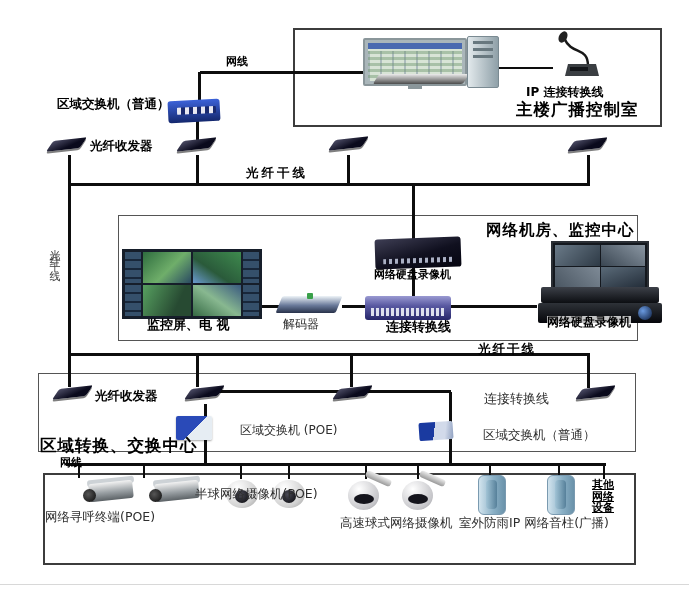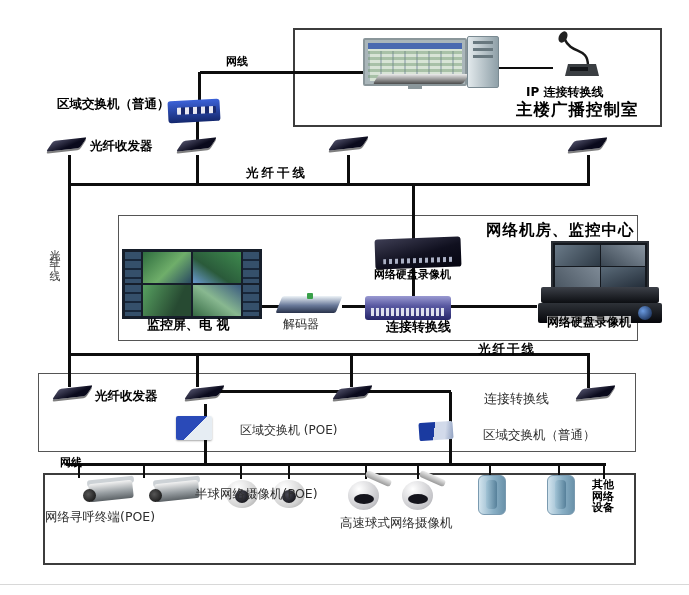--- a/index.html
+++ b/index.html
@@ -275,20 +275,22 @@
   <div class="lbl light" style="left:283px;top:319px;font-size:12px;font-family:Liberation Mono, monospace;">解码器</div>
   <div class="lbl" style="left:386px;top:320px;font-size:13px;">连接转换线</div>
   <div class="lbl" style="left:374px;top:269px;font-size:11px;">网络硬盘录像机</div>
   <div class="lbl" style="left:547px;top:316px;font-size:12px;background:rgba(255,255,255,.75);">网络硬盘录像机</div>
   <div class="lbl" style="left:478px;top:342px;font-size:12.5px;letter-spacing:2px;">光纤干线</div>
 
   <div class="lbl" style="left:95px;top:389px;font-size:12.5px;">光纤收发器</div>
   <div class="lbl light" style="left:240px;top:424px;font-size:12px;">区域交换机 (POE)</div>
   <div class="lbl light" style="left:454px;top:392px;font-size:13px;margin-left:30px;">连接转换线</div>
   <div class="lbl light" style="left:483px;top:428px;font-size:12.5px;">区域交换机（普通）</div>
+  <div class="lbl big" style="left:40px;top:437px;">区域转换、交换中心</div>
   <div class="lbl" style="left:60px;top:457px;font-size:11px;">网线</div>
 
   <div class="lbl light" style="left:45px;top:510px;font-size:12.5px;">网络寻呼终端(POE)</div>
   <div class="lbl light" style="left:195px;top:487px;font-size:12.5px;">半球网络摄像机(POE)</div>
   <div class="lbl light" style="left:340px;top:516px;font-size:12.5px;">高速球式网络摄像机</div>
-  <div class="lbl" style="left:592px;top:479px;font-size:11px;width:32px;white-space:normal;line-height:1.05;">其他网络设备</div>
+  <div class="lbl light" style="left:459px;top:516px;font-size:12.5px;">室外防雨IP 网络音柱(广播)</div>
+  <div class="lbl" style="left:592px;top:479px;font-size:11px;width:32px;white-space:normal;line-height:1.05;text-decoration:underline;">其他网络设备</div>
 
 </div>
 
 </body></html>

